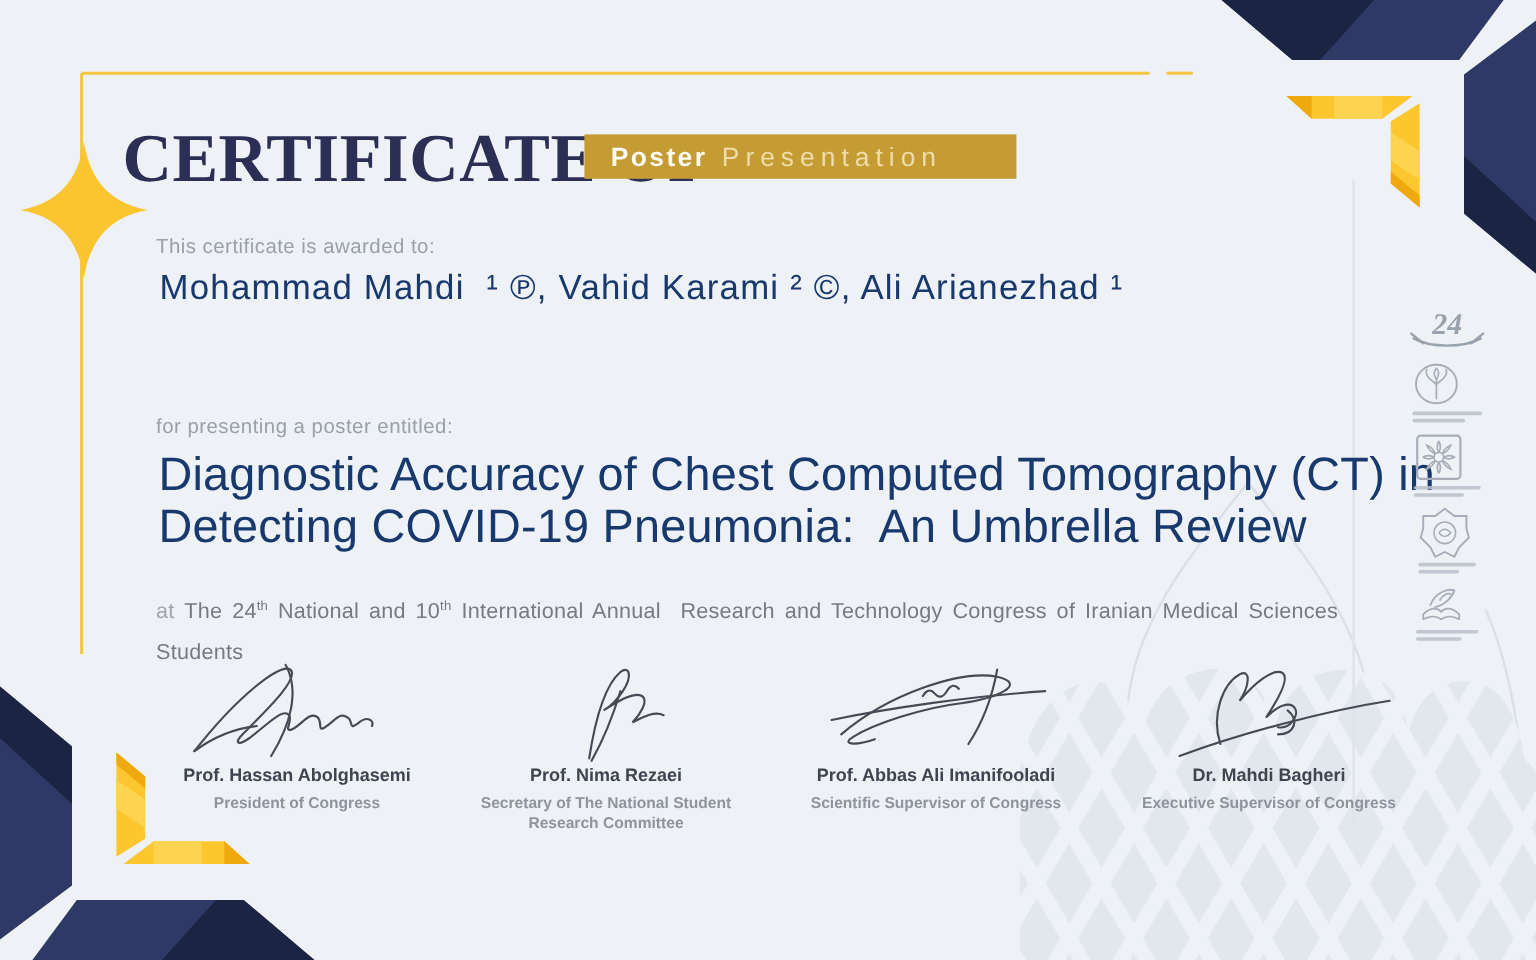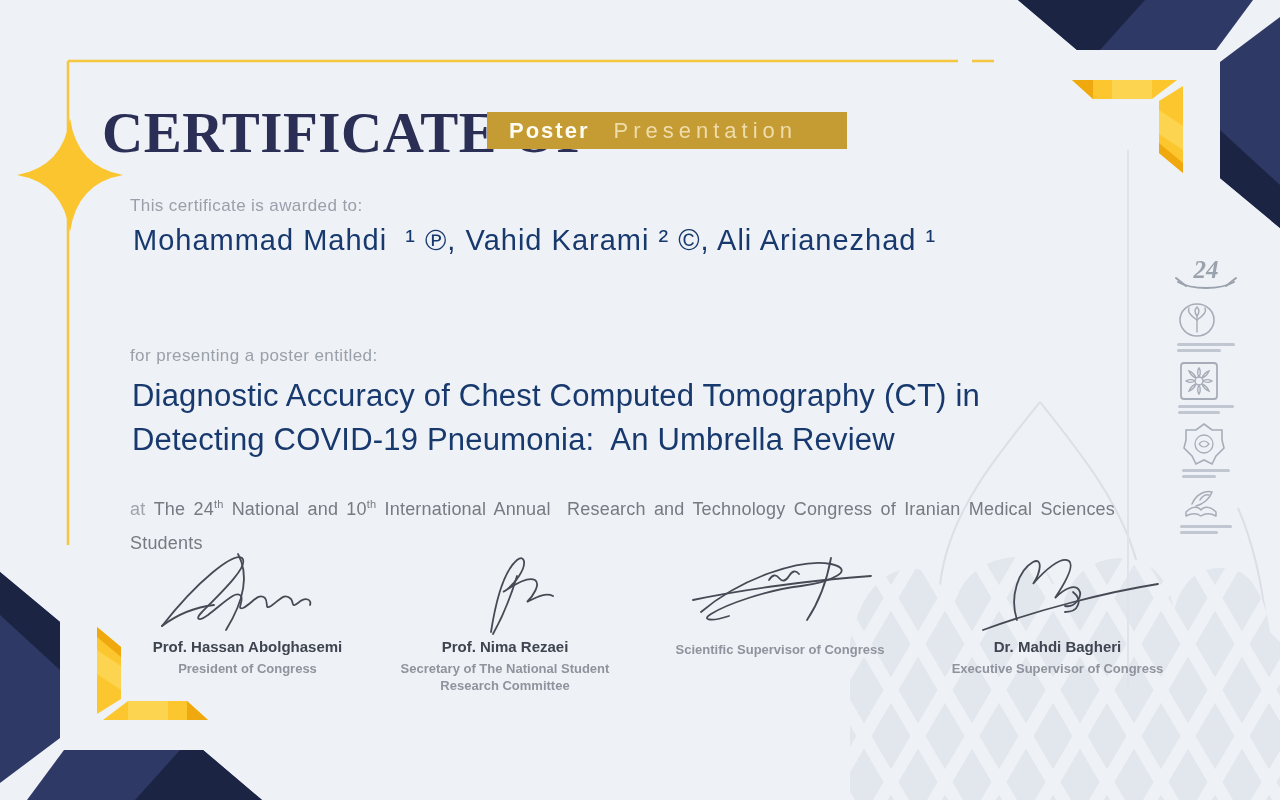--- a/index.html
+++ b/index.html
@@ -13,35 +13,35 @@
 
   .cert-heading{
     left:102px;top:100px;
     font-family:"Liberation Serif", serif;
     font-weight:700;font-size:57px;color:#2b2f55;letter-spacing:.5px;
     white-space:nowrap;
   }
   .badge{
     left:487px;top:112px;width:360px;height:37px;
     background:#c59c33;display:flex;align-items:center;padding-left:22px;
-    box-sizing:border-box;white-space:nowrap;gap:12px;
+    box-sizing:border-box;white-space:nowrap;
   }
   .badge .b1{font-size:22px;font-weight:700;color:#fdfbf2;letter-spacing:2px;}
   .badge .b2{font-size:22px;font-weight:400;color:#eeddab;letter-spacing:5px;margin-left:12px;}
 
   .intro{font-size:17px;color:#9aa0aa;letter-spacing:.4px;white-space:pre-wrap;}
   .intro1{left:130px;top:196px;}
   .intro2{left:130px;top:346px;}
 
   .names{
     left:133px;top:224px;font-size:29px;color:#17396e;letter-spacing:1px;
     white-space:pre-wrap;
   }
   .poster-title{
-    left:132px;top:374px;font-size:31px;line-height:44px;color:#17396e;
+    left:132px;top:374px;font-size:39px;line-height:44px;color:#17396e;
     letter-spacing:.2px;white-space:pre-wrap;
   }
   .congress{
     left:130px;top:492px;width:1015px;
     font-size:18px;line-height:34px;color:#767a82;font-weight:500;
     word-spacing:3px;letter-spacing:.2px;white-space:pre-wrap;
   }
   .congress .at{color:#a0a5ad;font-weight:400;}
   .congress sup{font-size:11px;line-height:0;}
 
@@ -146,20 +146,21 @@
 
   <div class="abs sig-col" style="left:640px;width:280px;">
     <svg width="230" height="86" viewBox="0 0 230 86">
       <g fill="none" stroke="#454a55" stroke-width="1.8" stroke-linecap="round">
         <path d="M36,62 C76,28 136,8 166,14 C192,20 166,32 136,36 C102,40 62,54 46,64 C36,70 46,72 64,66"></path>
         <path d="M28,50 C76,40 146,30 206,26"></path>
         <path d="M166,8 C162,30 154,52 142,70"></path>
         <path d="M104,30 q5,-8 10,-2 q5,6 10,-2 q5,-8 10,-2"></path>
       </g>
     </svg>
+    <div class="sig-name">Prof. Abbas Ali Imanifooladi</div>
     <div class="sig-role">Scientific Supervisor of Congress</div>
   </div>
 
   <div class="abs sig-col" style="left:940px;width:235px;">
     <svg width="210" height="86" viewBox="0 0 210 86">
       <g fill="none" stroke="#454a55" stroke-width="1.8" stroke-linecap="round">
         <path d="M64,70 C56,46 66,20 80,12 C90,7 88,22 80,34 C92,20 108,6 116,11 C122,16 110,36 102,48 C112,38 122,34 126,40 C130,46 122,58 112,56"></path>
         <path d="M30,80 C84,60 154,42 205,34"></path>
         <path d="M120,42 C130,50 126,62 112,62"></path>
       </g>

